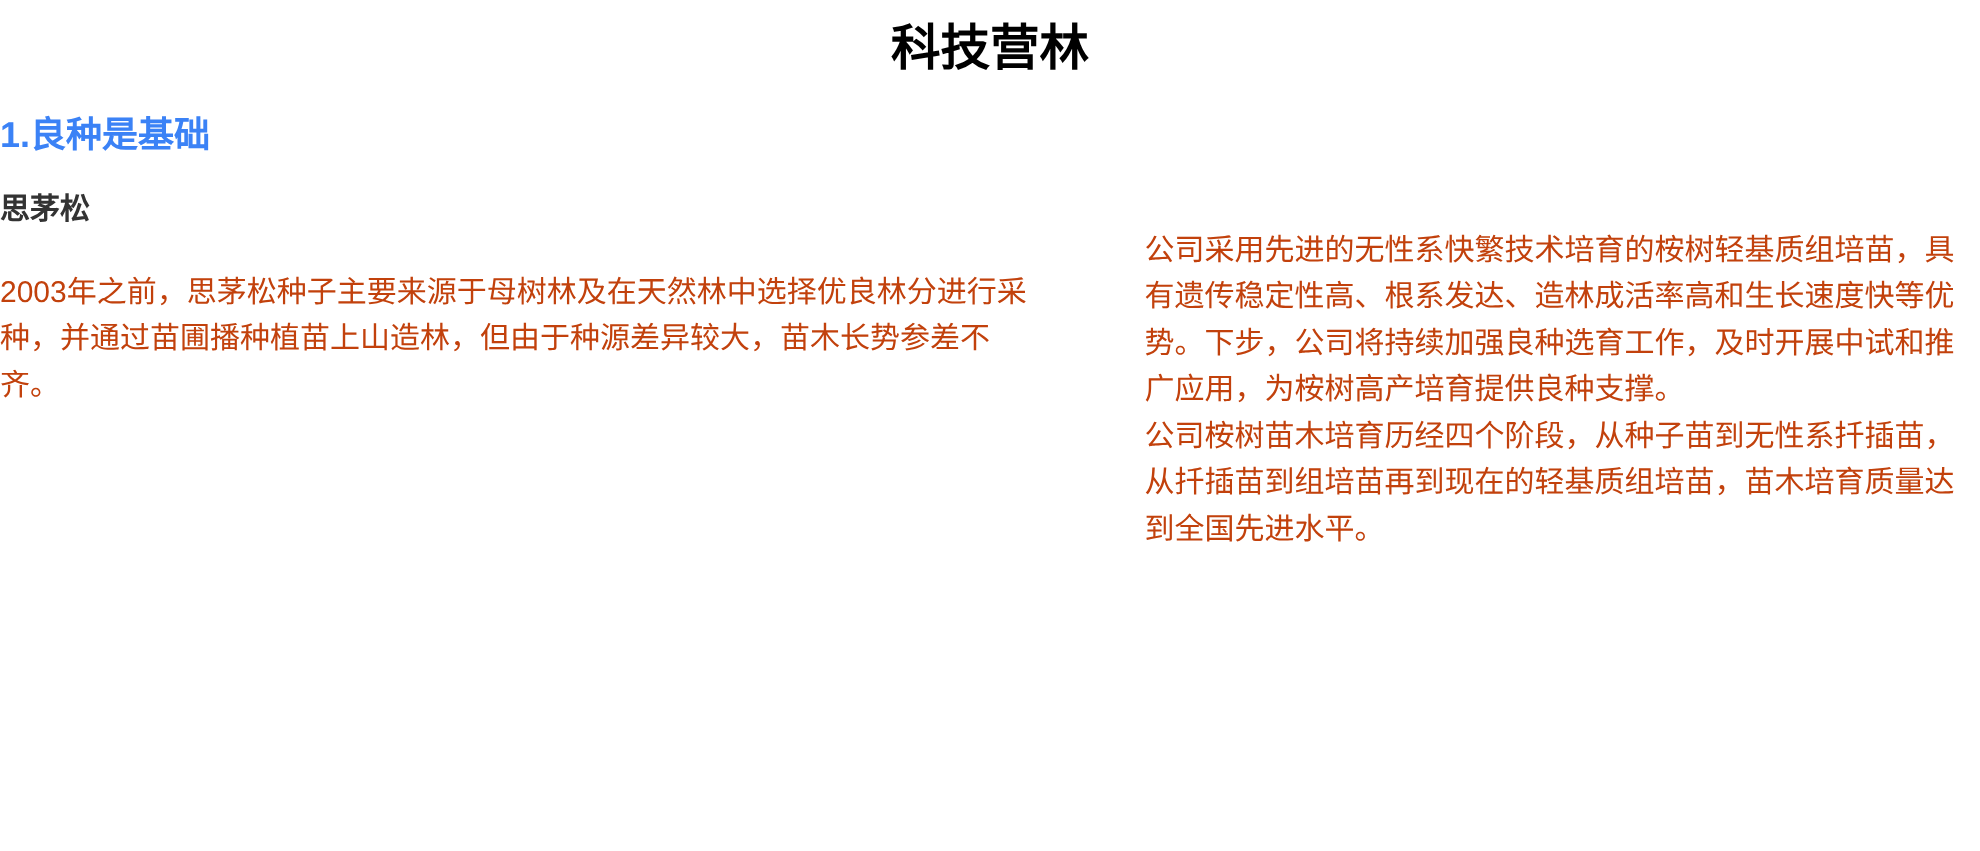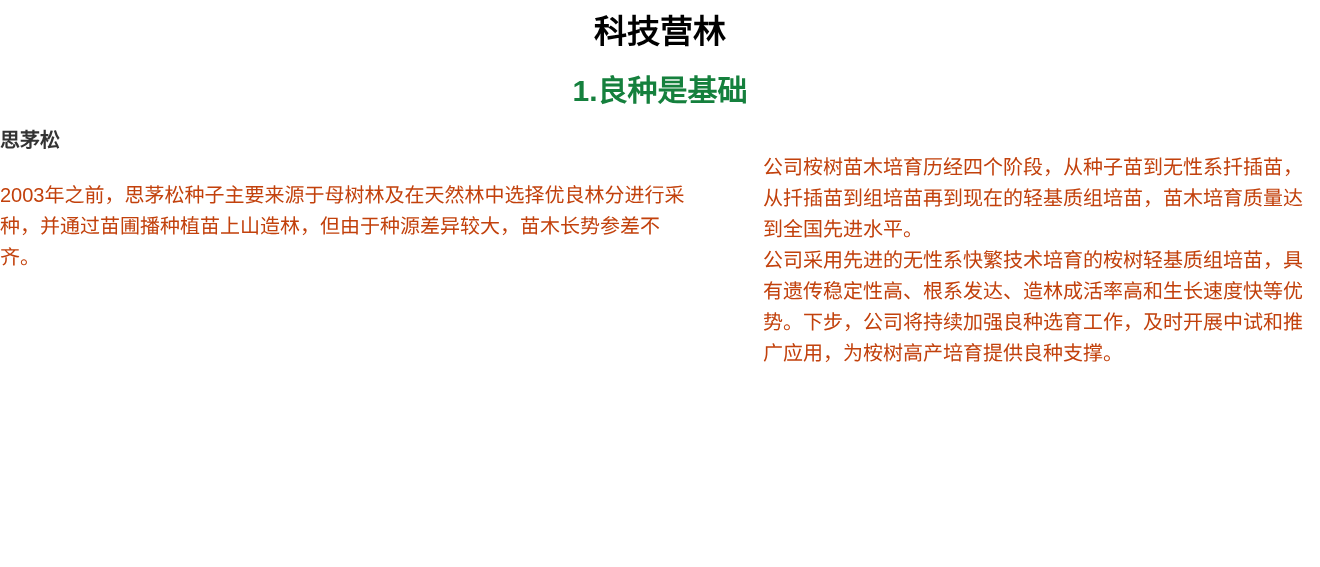--- a/index.html
+++ b/index.html
@@ -19,25 +19,25 @@
   .page-title {
     margin: 10px 0 0 0;
     text-align: center;
     font-size: 33px;
     line-height: 44px;
     font-weight: 700;
     color: #000000;
   }
   .section-heading {
     margin: 20px 0 0 0;
-    font-size: 30px;
+    font-size: 24px;
     line-height: 34px;
     font-weight: 700;
-    color: #15803d;
-    text-align: center;
+    color: #3b82f6;
+    text-align: left;
   }
   .columns {
     display: flex;
     margin-top: 18px;
     gap: 73px;
     align-items: flex-start;
   }
   .col {
     flex: 0 0 auto;
   }
@@ -75,20 +75,20 @@
 
     <section class="col col-left">
       <h3 class="col-heading">思茅松</h3>
       <div class="col-body">
         <p>2003年之前，思茅松种子主要来源于母树林及在天然林中选择优良林分进行采种，并通过苗圃播种植苗上山造林，但由于种源差异较大，苗木长势参差不齐。</p>
       </div>
     </section>
 
     <section class="col col-right">
       <div class="col-body">
+        <p>公司采用先进的无性系快繁技术培育的桉树轻基质组培苗，具有遗传稳定性高、根系发达、造林成活率高和生长速度快等优势。下步，公司将持续加强良种选育工作，及时开展中试和推广应用，为桉树高产培育提供良种支撑。</p>
         <p>公司桉树苗木培育历经四个阶段，从种子苗到无性系扦插苗，从扦插苗到组培苗再到现在的轻基质组培苗，苗木培育质量达到全国先进水平。</p>
-        <p>公司采用先进的无性系快繁技术培育的桉树轻基质组培苗，具有遗传稳定性高、根系发达、造林成活率高和生长速度快等优势。下步，公司将持续加强良种选育工作，及时开展中试和推广应用，为桉树高产培育提供良种支撑。</p>
       </div>
     </section>
 
   </div>
 
 </main>
 
 </body></html>

